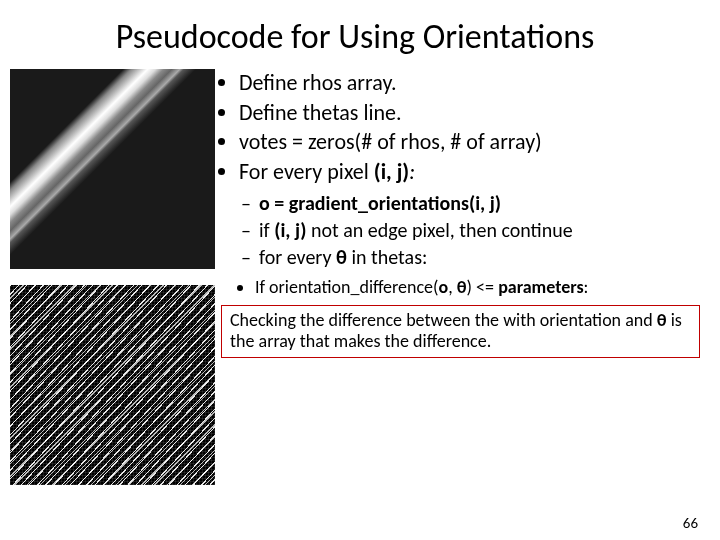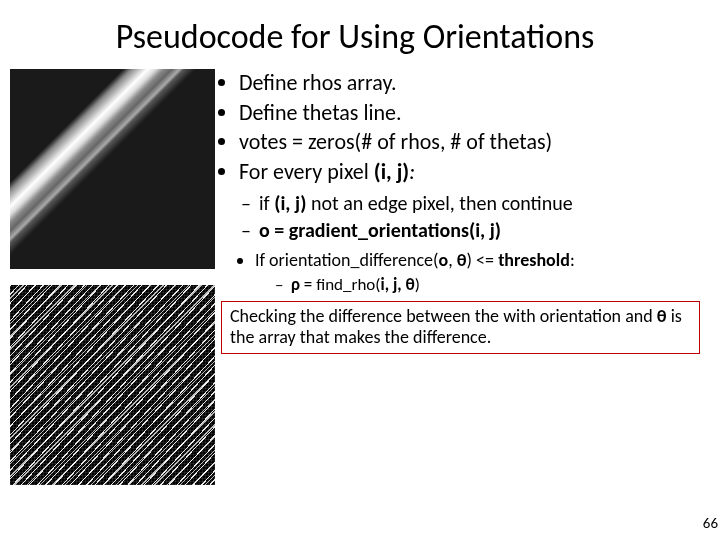--- a/index.html
+++ b/index.html
@@ -124,21 +124,21 @@
   }
   .callout {
     border: 1.5px solid #c00000;
     padding: 4px 8px;
     margin: 6px 0 0 6px;
     font-size: 18px;
     line-height: 1.2;
   }
   .page-num {
     position: absolute;
-    right: 2px;
+    right: 22px;
     bottom: 8px;
     font-size: 15px;
   }
 </style>
 </head>
 <body>
 
 <div class="slide">
 
   <div class="title">Pseudocode for Using Orientations</div>
@@ -148,43 +148,43 @@
     <div class="left-col">
       <div class="img-placeholder img1"></div>
       <div class="img-placeholder img2"></div>
     </div>
 
     <div class="right-col">
 
       <ul class="lvl1">
         <li>Define rhos array.</li>
         <li>Define thetas line.</li>
-        <li>votes = zeros(# of rhos, # of thetas)</li>
+        <li>votes = zeros(# of rhos, # of array)</li>
         <li>
           <span>For every pixel </span><b>(i, j)</b><i>:</i>
         </li>
       </ul>
 
       <ul class="lvl2">
         <li>
+          <b>o = gradient_orientations(i, j)</b>
+        </li>
+        <li>
           <span>if </span><b>(i, j)</b><span> not an edge pixel, then continue</span>
         </li>
         <li>
-          <b>o = gradient_orientations(i, j)</b>
+          <span>for every </span><b>θ</b><span> in thetas:</span>
         </li>
       </ul>
 
       <ul class="lvl3">
         <li>
-          <span>If orientation_difference(</span><b>o</b><span>, </span><b>θ</b><span>) &lt;= </span><b>threshold</b><span>:</span>
+          <span>If orientation_difference(</span><b>o</b><span>, </span><b>θ</b><span>) &lt;= </span><b>parameters</b><span>:</span>
 
           <ul class="lvl4">
-            <li>
-              <b>ρ</b><span> = find_rho(</span><b>i, j, θ</b><span>)</span>
-            </li>
           </ul>
         </li>
       </ul>
 
       <div class="callout">
         <span>Checking the difference between the with orientation and </span><b>θ</b><span> is the array that makes the difference.</span>
       </div>
 
     </div>
   </div>

